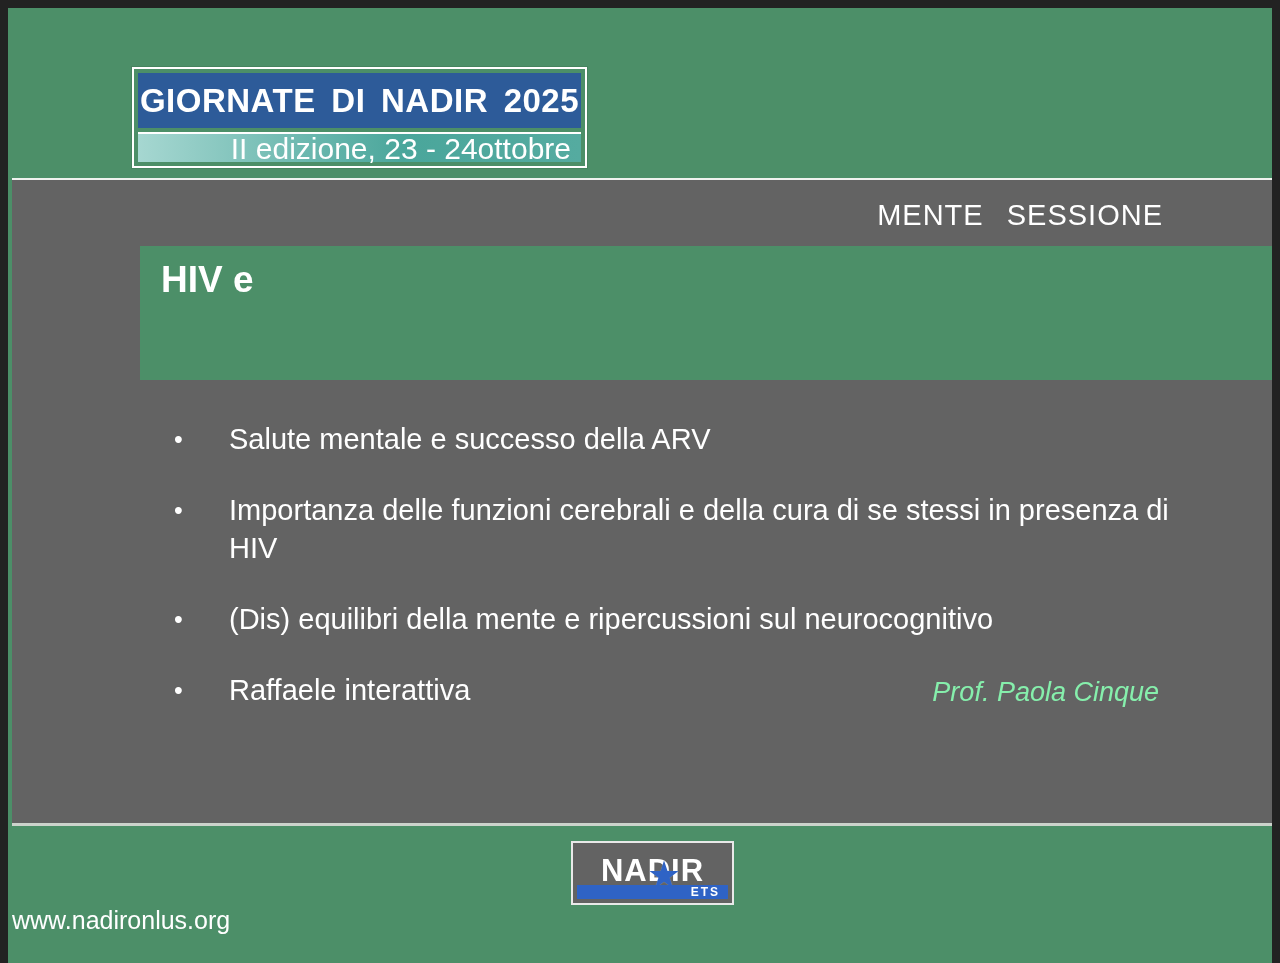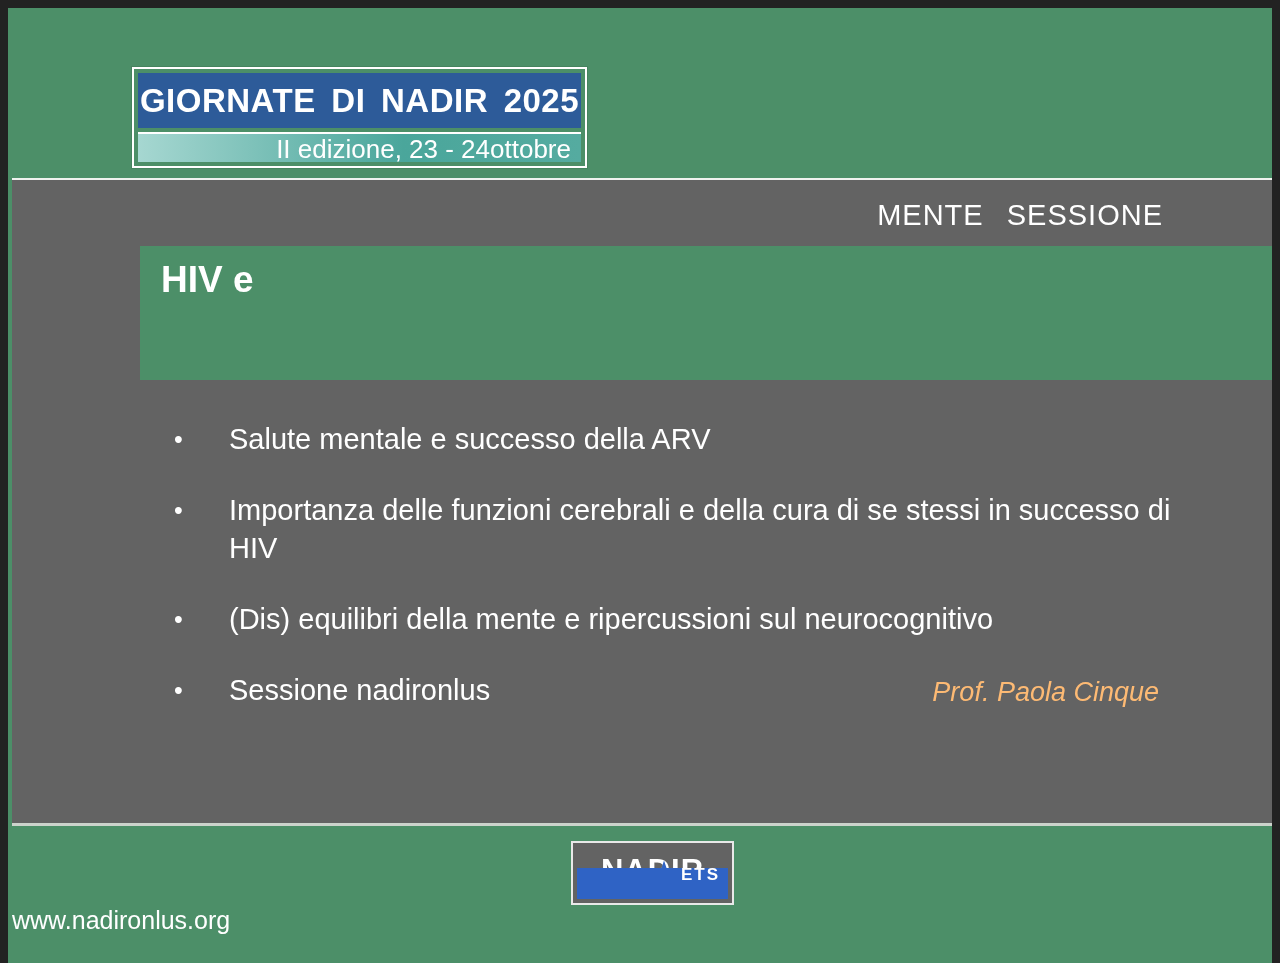--- a/index.html
+++ b/index.html
@@ -44,21 +44,21 @@
     letter-spacing: 0.5px;
     word-spacing: 6px;
     white-space: nowrap;
   }
   .event-logo-bottom {
     height: 30px;
     line-height: 30px;
     background: linear-gradient(to right, var(--teal-light), var(--teal-dark) 60%, #55aba0);
     border-top: 2px solid #ffffff;
     color: #ffffff;
-    font-size: 26px;
+    font-size: 30px;
     text-align: right;
     padding-right: 10px;
     white-space: nowrap;
   }
 
   
   .panel {
     position: absolute;
     left: 0;
     right: 0;
@@ -111,21 +111,21 @@
     font-size: 25px;
     line-height: 38px;
     color: #ffffff;
   }
   .bullet-text { flex: 1; }
   .speaker-credit {
     position: absolute;
     right: 117px;
     top: 489px;
     text-align: right;
-    color: #fdba74;
+    color: #86efac;
     font-style: italic;
     font-size: 27px;
     line-height: 31px;
     white-space: nowrap;
   }
 
   
   .nadir-logo {
     position: absolute;
     left: 559px;
@@ -155,24 +155,24 @@
     font-size: 38px;
     line-height: 38px;
     color: var(--nadir-blue);
     text-shadow: 0 0 1px rgba(255,255,255,0.4);
   }
   .nadir-bar {
     position: absolute;
     left: 0;
     right: 0;
     bottom: 0;
-    height: 31px;
+    height: 14px;
     background: var(--nadir-blue);
     color: #ffffff;
-    font-size: 17px;
+    font-size: 12px;
     line-height: 14px;
     text-align: right;
     padding-right: 4px;
     letter-spacing: 2px;
     font-weight: bold;
   }
   .website-url {
     position: absolute;
     left: 0;
     right: 0;
@@ -200,29 +200,29 @@
       <div>HIV e</div>
     </div>
 
     <ul class="bullet-list">
       <li class="bullet-item">
         <span class="bullet-dot">•</span>
         <span class="bullet-text">Salute mentale e successo della ARV</span>
       </li>
       <li class="bullet-item">
         <span class="bullet-dot">•</span>
-        <span class="bullet-text">Importanza delle funzioni cerebrali e della cura di se stessi in successo di HIV</span>
+        <span class="bullet-text">Importanza delle funzioni cerebrali e della cura di se stessi in presenza di HIV</span>
       </li>
       <li class="bullet-item">
         <span class="bullet-dot">•</span>
         <span class="bullet-text">(Dis) equilibri della mente e ripercussioni sul neurocognitivo</span>
       </li>
       <li class="bullet-item">
         <span class="bullet-dot">•</span>
-        <span class="bullet-text">Sessione nadironlus</span>
+        <span class="bullet-text">Raffaele interattiva</span>
       </li>
     </ul>
 
     <div class="speaker-credit">
       <div>Prof. Paola Cinque</div>
     </div>
 
   </div>
 
   <div class="nadir-logo">

